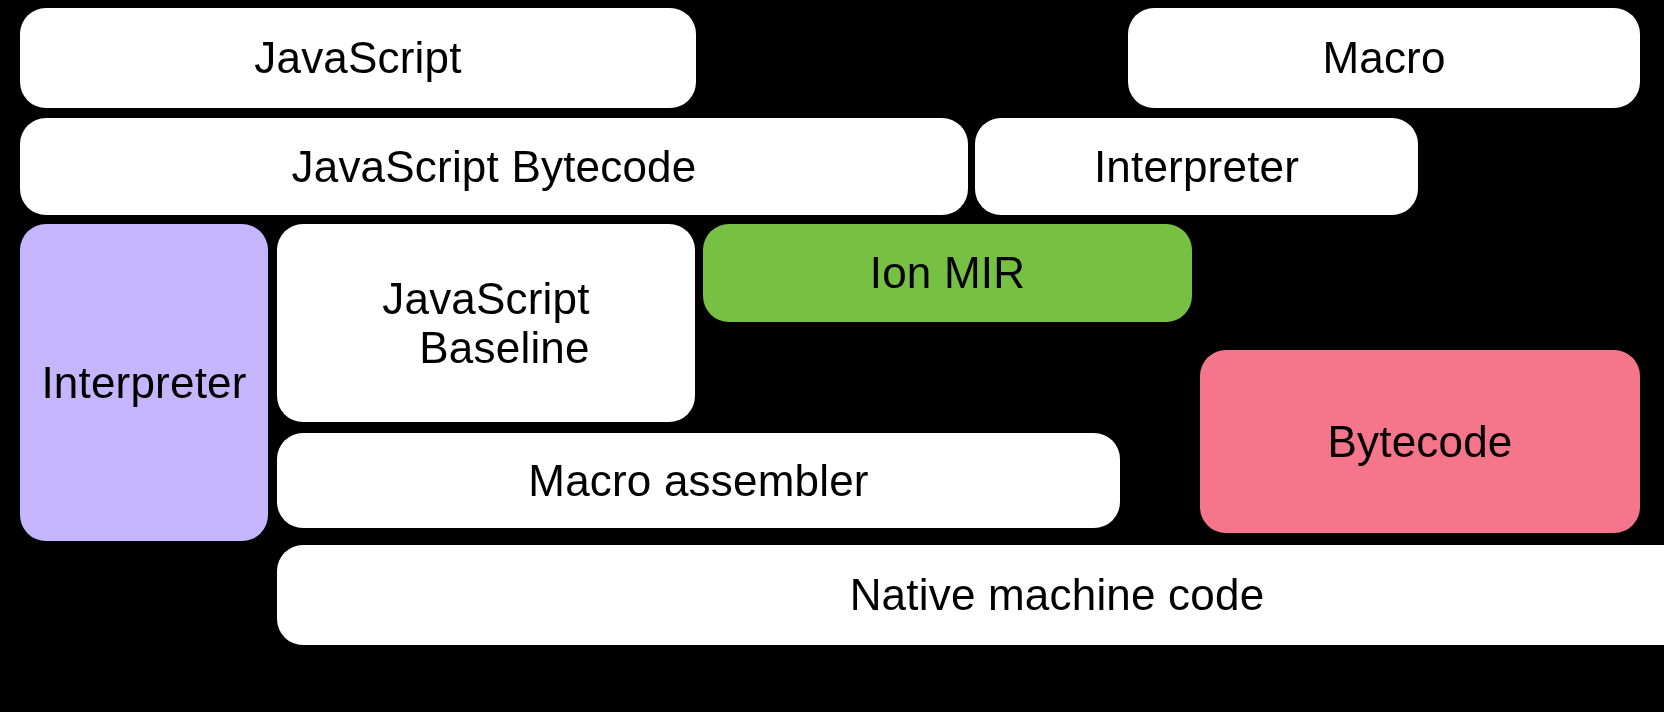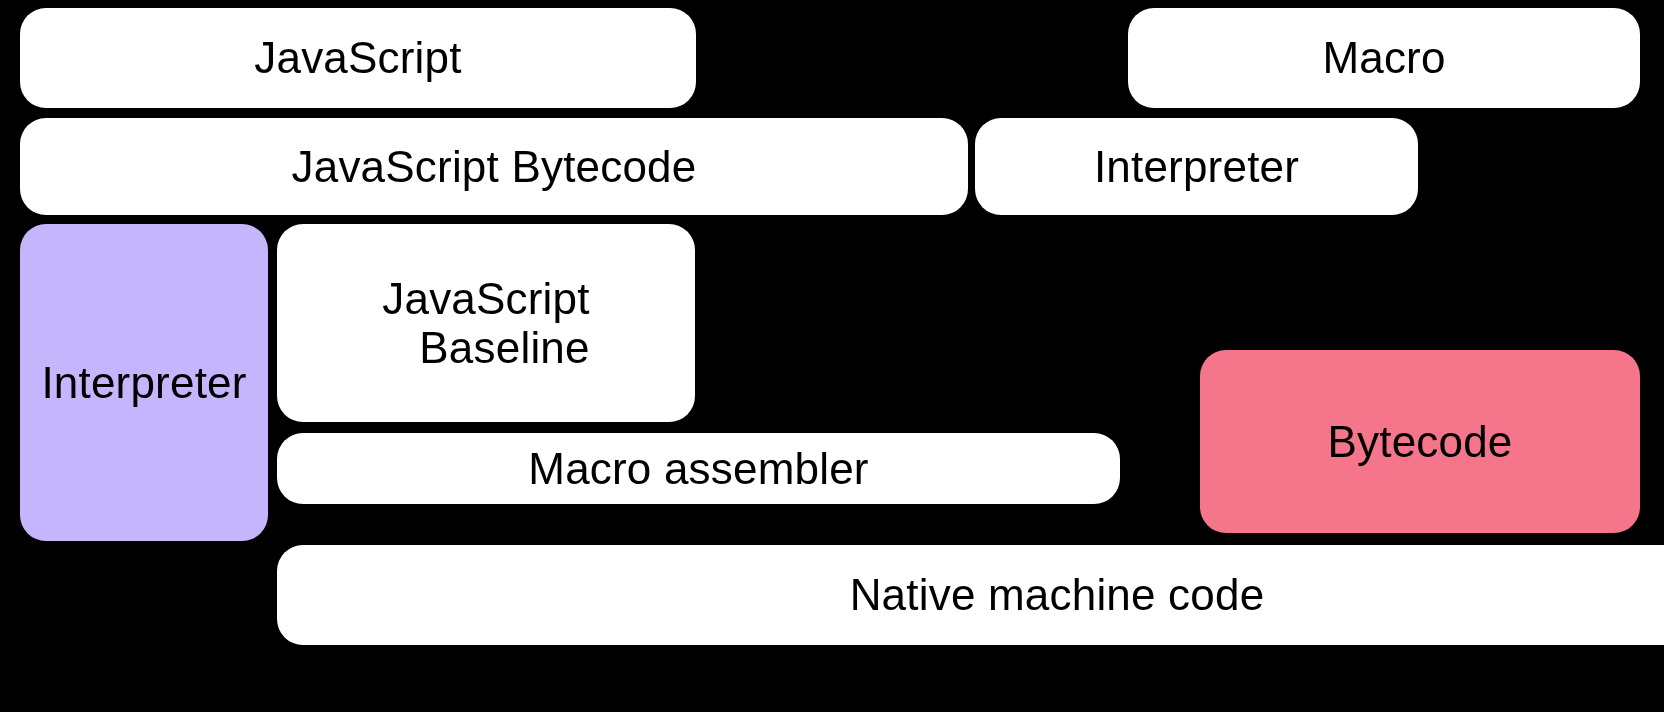--- a/index.html
+++ b/index.html
@@ -44,16 +44,17 @@
 <body>
 
 <div id="canvas">
     <div class="node fill-white" style="left: 20px; top: 8px; width: 676px; height: 100px; background: rgb(255, 255, 255);">JavaScript</div>
     <div class="node fill-white" style="left: 1128px; top: 8px; width: 512px; height: 100px; background: rgb(255, 255, 255);">Macro</div>
     <div class="node fill-white" style="left: 20px; top: 118px; width: 948px; height: 97px; background: rgb(255, 255, 255);">JavaScript Bytecode</div>
     <div class="node fill-white" style="left: 975px; top: 118px; width: 443px; height: 97px; background: rgb(255, 255, 255);">Interpreter</div>
     <div class="node fill-gray" style="left: 20px; top: 224px; width: 248px; height: 317px; background: #c4b5fd;">Interpreter</div>
     <div class="node fill-white" style="left: 277px; top: 224px; width: 418px; height: 198px; background: rgb(255, 255, 255);">JavaScript
 Baseline</div>
+    <div class="node fill-green" style="left: 703px; top: 224px; width: 489px; height: 98px; background: rgb(118, 192, 67);">Ion MIR</div>
     <div class="node fill-pink" style="left: 1200px; top: 350px; width: 440px; height: 183px; background: rgb(245, 117, 138);">Bytecode</div>
-    <div class="node fill-white" style="left: 277px; top: 433px; width: 843px; height: 71px; background: rgb(255, 255, 255);">Macro assembler</div>
+    <div class="node fill-white" style="left: 277px; top: 433px; width: 843px; height: 95px; background: rgb(255, 255, 255);">Macro assembler</div>
     <div class="node fill-white" style="left: 277px; top: 545px; width: 1560px; height: 100px; background: rgb(255, 255, 255);">Native machine code</div>
   </div>
 
 </body></html>

